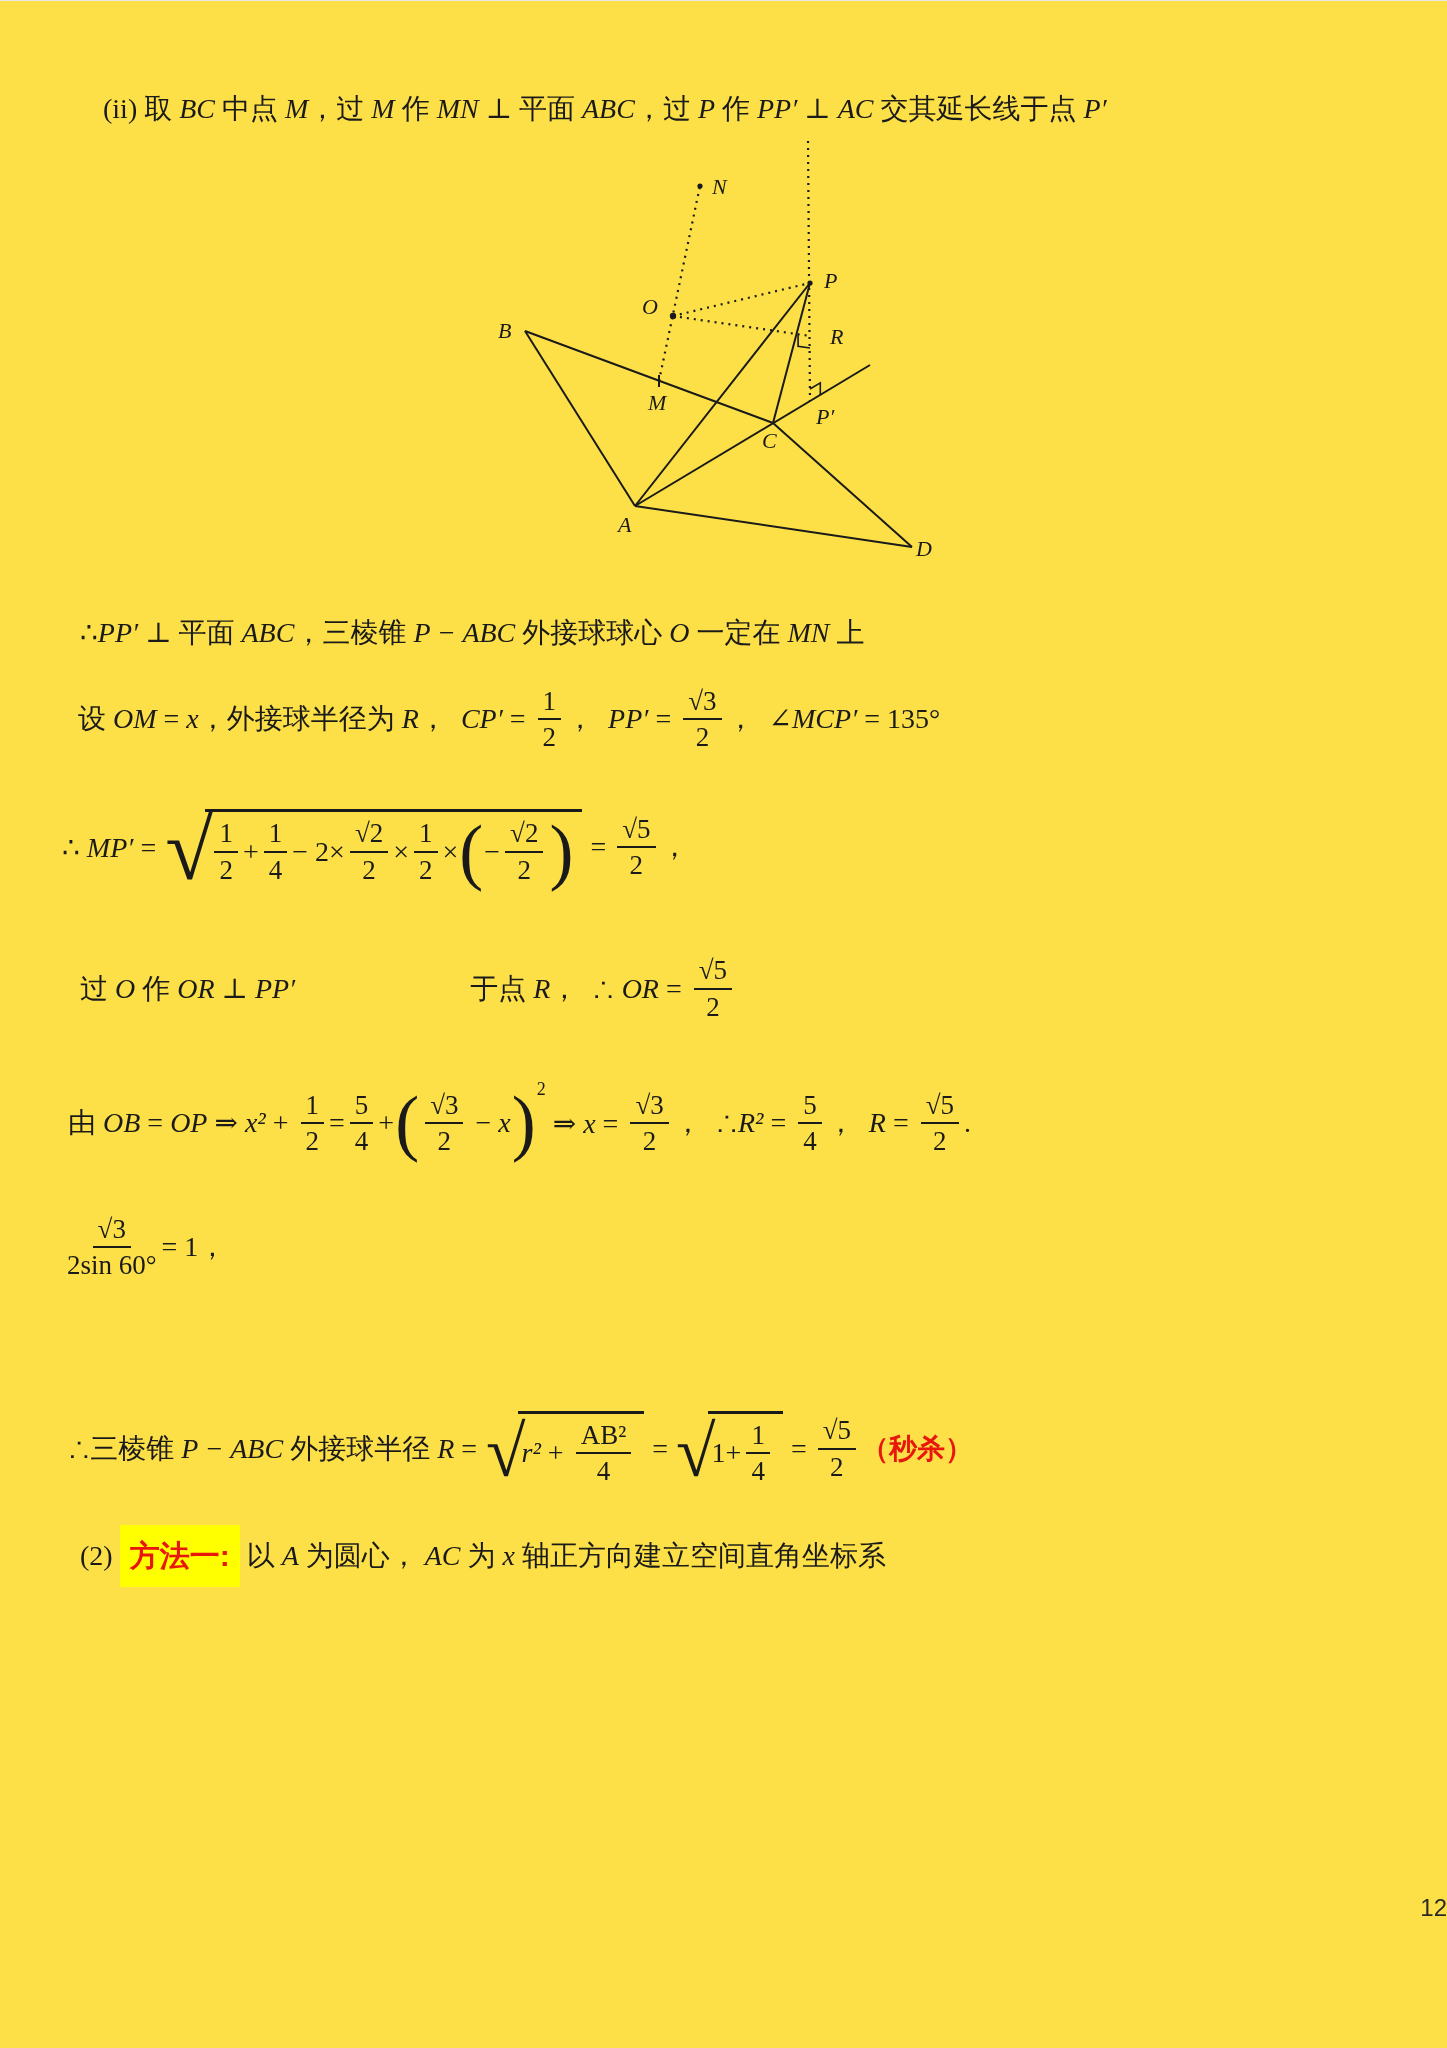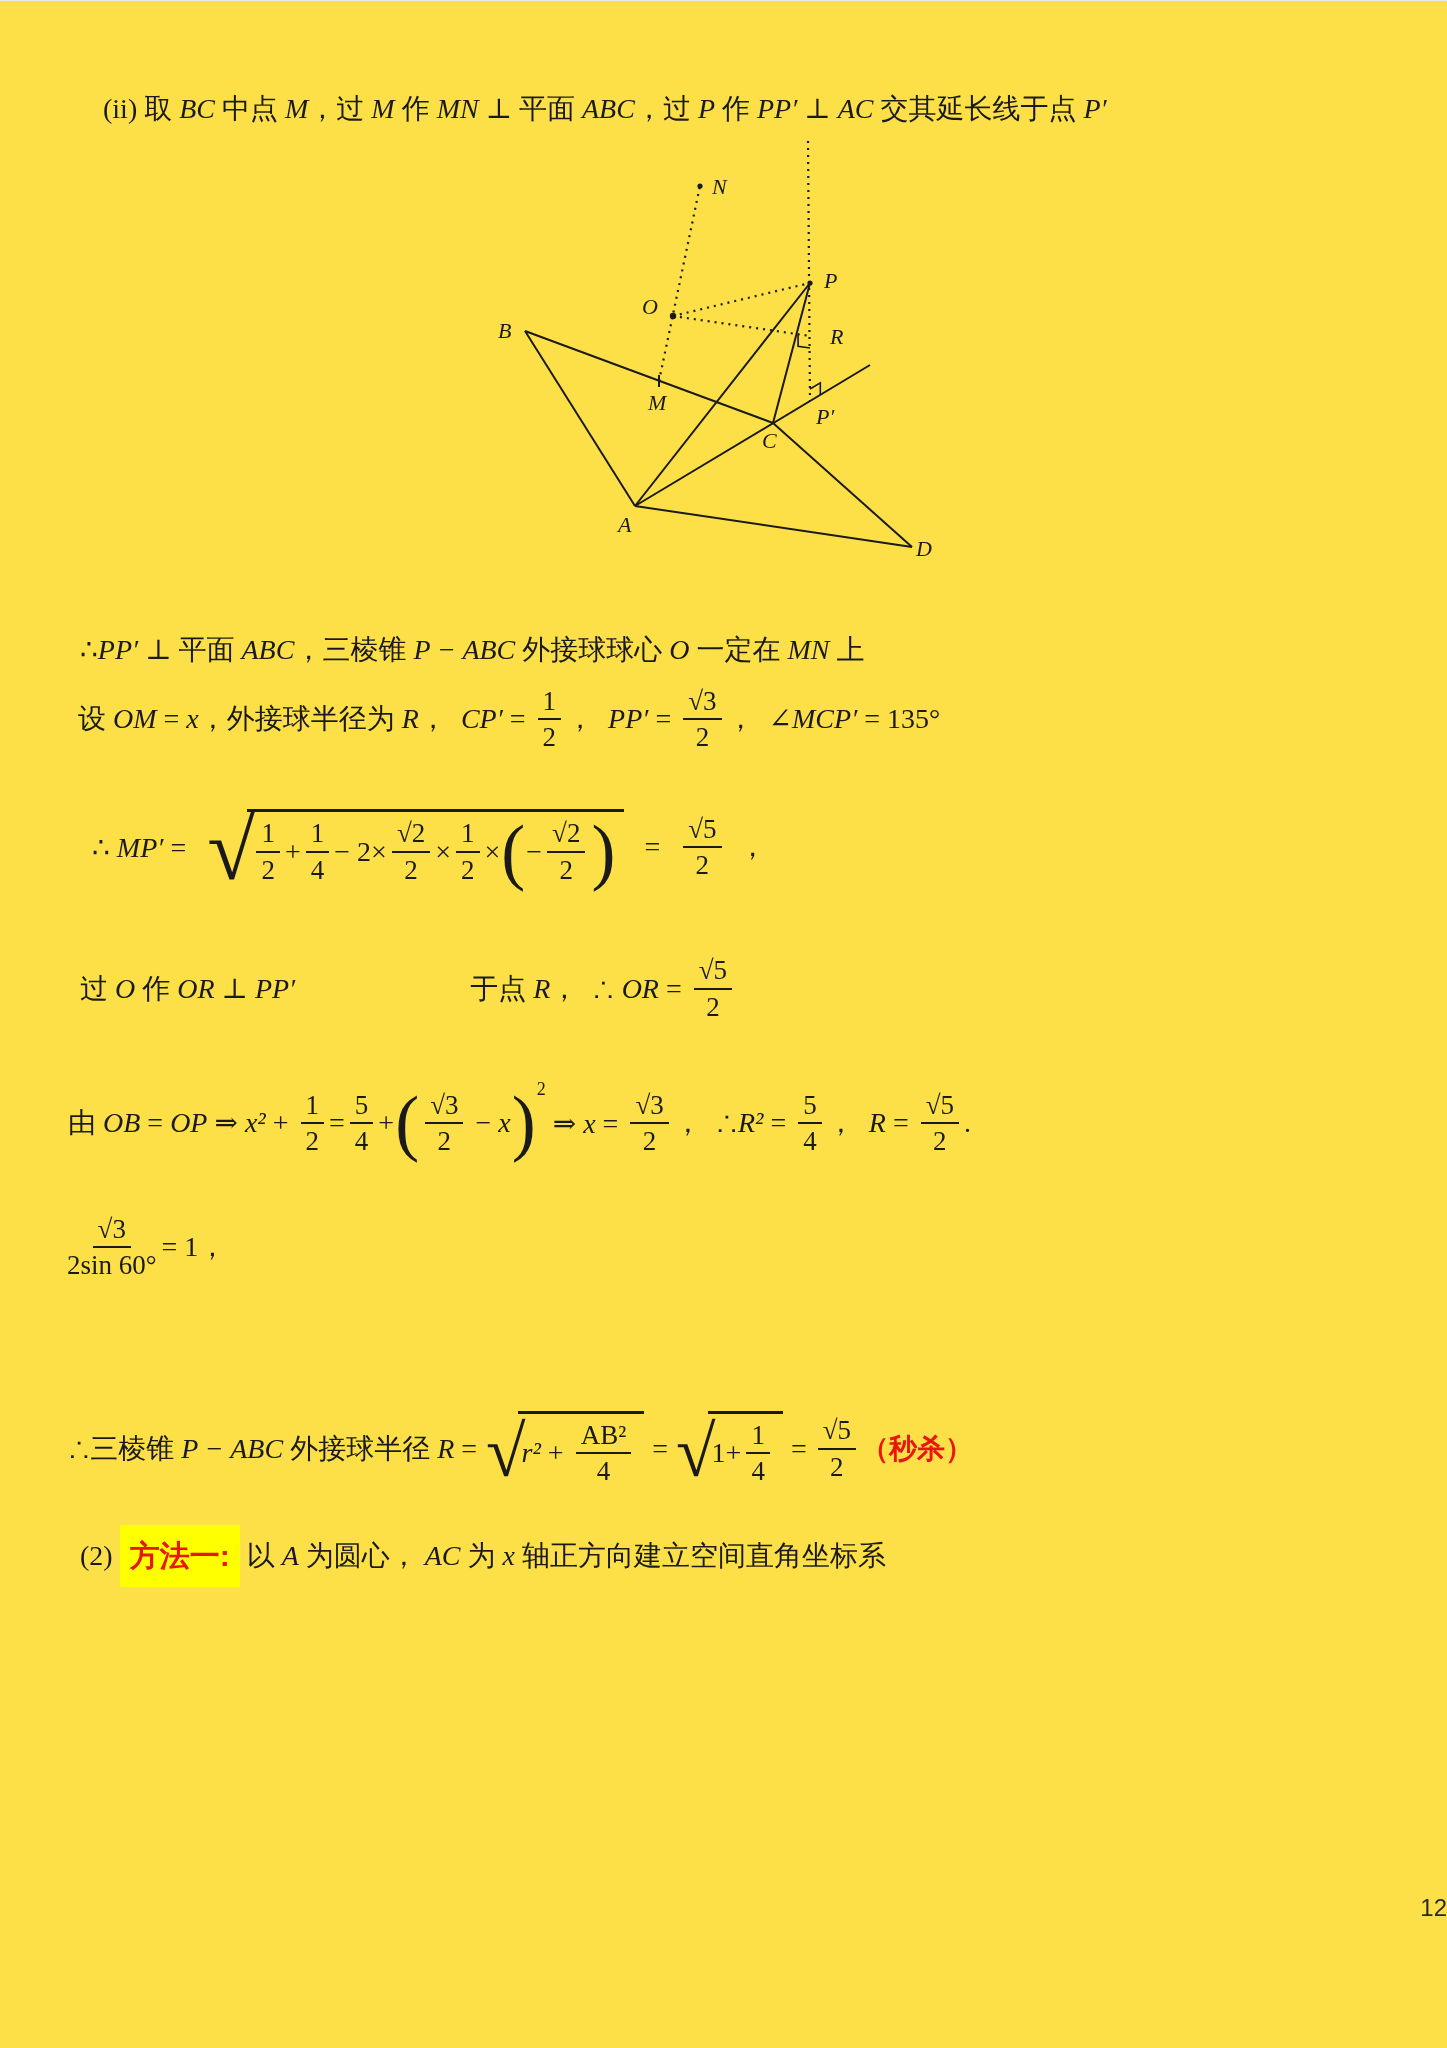--- a/index.html
+++ b/index.html
@@ -70,33 +70,33 @@
     <text class="lbl" x="252" y="178">O</text>
     <text class="lbl" x="258" y="274">M</text>
     <text class="lbl" x="434" y="152">P</text>
     <text class="lbl" x="440" y="208">R</text>
     <text class="lbl" x="426" y="288">P′</text>
     <text class="lbl" x="372" y="312">C</text>
     <text class="lbl" x="228" y="396">A</text>
     <text class="lbl" x="526" y="420">D</text>
   </svg>
 
-  <div class="line" style="left:80px;top:625px;height:48px;">
+  <div class="line" style="left:80px;top:608px;height:48px;">
     <span class="segs"><span>∴</span><span class="mi">PP′</span><span> ⊥ 平面 </span><span class="mi">ABC</span><span>，三棱锥 </span><span class="mi">P − ABC</span><span> 外接球球心 </span><span class="mi">O</span><span> 一定在 </span><span class="mi">MN</span><span> 上</span></span>
   </div>
 
   <div class="line" style="left:78px;top:668px;height:100px;">
     <span class="segs"><span>设 </span><span class="mi">OM</span><span> = </span><span class="mi">x</span><span>，外接球半径为 </span><span class="mi">R</span><span>，  </span><span class="mi">CP′</span><span> = </span></span>
     <span class="fr"><span class="n">1</span><span class="d">2</span></span>
     <span class="segs"><span>，  </span><span class="mi">PP′</span><span> = </span></span>
     <span class="fr"><span class="n">√3</span><span class="d">2</span></span>
     <span class="segs"><span>，  ∠</span><span class="mi">MCP′</span><span> = 135°</span></span>
   </div>
 
-  <div class="line" style="left:92px;top:790px;height:112px;gap:12px;">
+  <div class="line" style="left:62px;top:790px;height:112px;">
     <span class="segs"><span>∴ </span><span class="mi">MP′</span><span> = </span></span>
     <span class="root">
       <span class="rs">√</span>
       <span class="rc">
         <span class="fr"><span class="n">1</span><span class="d">2</span></span>
         <span>+</span>
         <span class="fr"><span class="n">1</span><span class="d">4</span></span>
         <span>− 2×</span>
         <span class="fr"><span class="n">√2</span><span class="d">2</span></span>
         <span>×</span>

